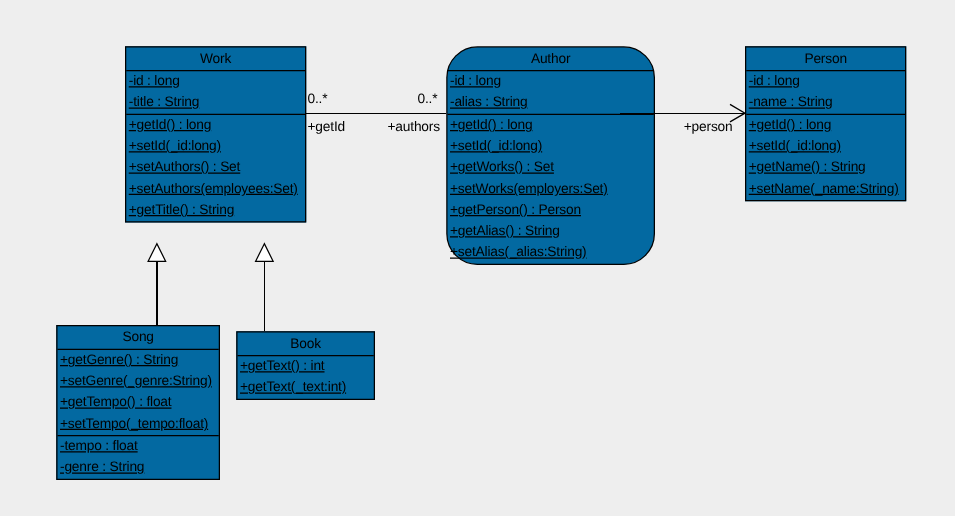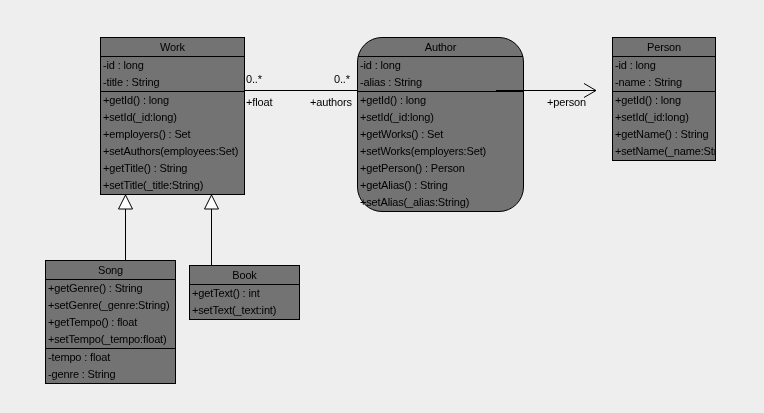--- a/index.html
+++ b/index.html
@@ -14,21 +14,21 @@
     height: 413px;
     background: #eeeeee;
     overflow: hidden;
     font-size: 11px;
     color: #000000;
     letter-spacing: -0.15px;
   }
   .uml-class {
     position: absolute;
     box-sizing: border-box;
-    background: #737373;
+    background: #0369a1;
     border: 1px solid #000000;
   }
   .uml-class .title {
     height: 18px;
     line-height: 18px;
     text-align: center;
     border-bottom: 1px solid #000000;
     white-space: nowrap;
     overflow: hidden;
   }
@@ -37,24 +37,25 @@
   }
   .uml-class .compartment:last-child {
     border-bottom: none;
   }
   .uml-class .row {
     height: 17px;
     line-height: 17px;
     padding: 0 2px;
     white-space: nowrap;
     overflow: hidden;
+    text-decoration: underline;
   }
   .pos-work   { left: 100px; top: 37px;  width: 145px; }
   .pos-author { left: 357px; top: 37px;  width: 167px; border-radius: 25px; }
-  .pos-person { left: 612px; top: 37px;  width: 104px; }
+  .pos-person { left: 596px; top: 37px;  width: 129px; }
   .pos-song   { left: 45px;  top: 260px; width: 131px; }
   .pos-book   { left: 189px; top: 265px; width: 111px;  }
   svg.edges {
     position: absolute;
     left: 0;
     top: 0;
     pointer-events: none;
   }
   svg.edges line, svg.edges path, svg.edges polygon {
     stroke: #000000;
@@ -75,24 +76,23 @@
     <div class="title">Work</div>
     <div class="compartment">
 
     <div class="row">-id : long</div>
         <div class="row">-title : String</div>
       </div>
     <div class="compartment">
 
     <div class="row">+getId() : long</div>
         <div class="row">+setId(_id:long)</div>
-        <div class="row">+employers() : Set</div>
+        <div class="row">+setAuthors() : Set</div>
         <div class="row">+setAuthors(employees:Set)</div>
         <div class="row">+getTitle() : String</div>
-        <div class="row">+setTitle(_title:String)</div>
       </div>
   </div>
 
   <div class="uml-class pos-author">
     <div class="title">Author</div>
     <div class="compartment">
 
     <div class="row">-id : long</div>
         <div class="row">-alias : String</div>
       </div>
@@ -138,21 +138,21 @@
     <div class="row">-tempo : float</div>
         <div class="row">-genre : String</div>
       </div>
   </div>
 
   <div class="uml-class pos-book">
     <div class="title">Book</div>
     <div class="compartment">
 
     <div class="row">+getText() : int</div>
-        <div class="row">+setText(_text:int)</div>
+        <div class="row">+getText(_text:int)</div>
       </div>
   </div>
 
   <svg class="edges" width="764" height="413" shape-rendering="crispEdges">
     <g>
       <line x1="245" y1="90.5" x2="357" y2="90.5"></line>
     </g>
     <g>
       <line x1="496" y1="90.5" x2="596" y2="90.5"></line>
       <path d="M584,83.5 L596,90.5 L584,97.5" fill="none" shape-rendering="auto"></path>
@@ -162,17 +162,17 @@
       <polygon points="125.5,195 118.5,209 132.5,209" fill="#ffffff" shape-rendering="auto"></polygon>
     </g>
     <g>
       <line x1="211.5" y1="209" x2="211.5" y2="265"></line>
       <polygon points="211.5,195 204.5,209 218.5,209" fill="#ffffff" shape-rendering="auto"></polygon>
     </g>
   </svg>
 
   <div class="edge-label" style="left:246px; top:73px;">0..*</div>
   <div class="edge-label" style="left:334px; top:73px;">0..*</div>
-  <div class="edge-label" style="left:246px; top:96px;">+float</div>
+  <div class="edge-label" style="left:246px; top:96px;">+getId</div>
   <div class="edge-label" style="left:310px; top:96px;">+authors</div>
   <div class="edge-label" style="left:547px; top:96px;">+person</div>
 
 </div>
 
 </body></html>

